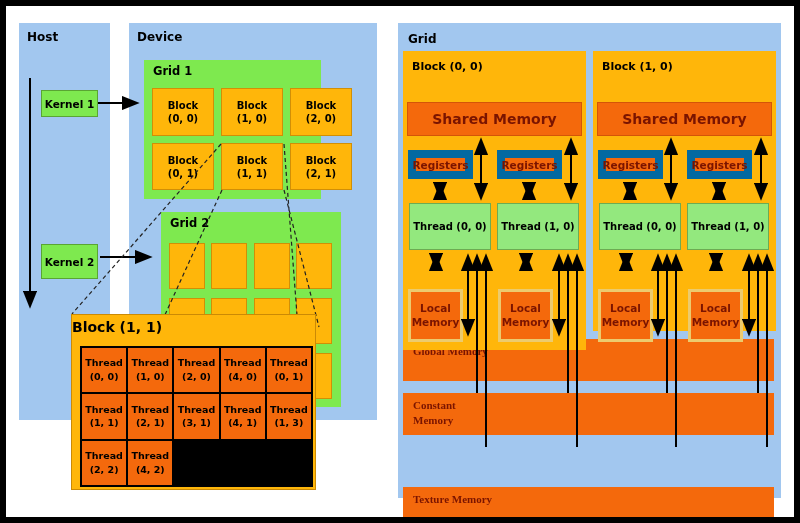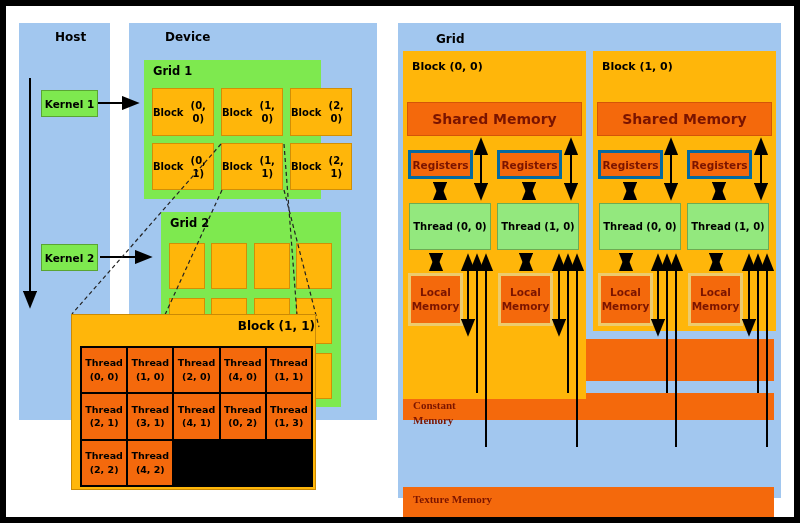--- a/index.html
+++ b/index.html
@@ -9,49 +9,49 @@
   html,body{margin:0;padding:0;background:#e8e8e8;}
   #canvas{
     position:relative;width:800px;height:523px;background:#ffffff;overflow:hidden;
     font-family:"DejaVu Sans","Liberation Sans",sans-serif;font-weight:bold;color:#000;
   }
   .abs{position:absolute;box-sizing:border-box;}
   #frame{position:absolute;inset:0;border:6px solid var(--frame);z-index:40;pointer-events:none;}
   #arrows{position:absolute;inset:0;z-index:5;}
   .panel{background:var(--panel-blue);z-index:1;}
   .gpanel{background:var(--grid-green);z-index:2;}
-  .plabel{position:absolute;top:7px;left:8px;font-size:12px;margin-left:28px;}
+  .plabel{position:absolute;top:7px;left:8px;font-size:12px;}
   .glabel{position:absolute;top:4px;left:9px;font-size:11.5px;}
   .goldbox{background:var(--gold);border:1px solid rgba(140,85,0,.4);z-index:3;}
-  .twoLine{display:flex;flex-direction:row;align-items:center;justify-content:center;
+  .twoLine{display:flex;flex-direction:column;align-items:center;justify-content:center;
            font-size:10px;line-height:1.3;text-align:center;}
   .kernel{background:var(--grid-green);border:1px solid rgba(60,110,30,.55);z-index:3;
           display:flex;align-items:center;justify-content:center;font-size:10.5px;}
   .rblock{background:var(--gold);z-index:2;}
   .rblock-label{position:absolute;top:9px;left:9px;font-size:11px;}
   .shared{background:var(--dark-orange);border:1px solid rgba(140,40,0,.3);
           display:flex;align-items:center;justify-content:center;
           font-size:14px;color:var(--maroon);}
-  .reg{background:var(--dark-orange);border:3px solid #0369a1;
+  .reg{background:var(--dark-orange);border:8px solid #0369a1;
        display:flex;align-items:center;justify-content:center;
        font-size:10.5px;color:var(--maroon);}
   .thread{background:var(--thread-green);border:1px solid rgba(70,110,40,.5);
           display:flex;align-items:center;justify-content:center;
           font-size:10px;white-space:nowrap;}
   .local{background:var(--dark-orange);border:3px solid #ECCB6E;
          display:flex;align-items:center;justify-content:center;text-align:center;
-         font-size:10.5px;line-height:1.25;color:var(--maroon);padding:2px 6px;}
+         font-size:10.5px;line-height:1.25;color:var(--maroon);padding:2px 6px;margin-top:16px;}
   .membar{background:var(--dark-orange);z-index:1;font-family:Liberation Serif, serif;}
   .membar-label{position:absolute;top:5px;left:10px;width:80px;
                 font-size:11px;line-height:1.35;color:var(--maroon);}
   .g2cells{display:grid;grid-template-columns:repeat(4,36px);
            grid-auto-rows:46px;column-gap:6.3px;row-gap:9px;}
   .g2cell{background:var(--gold);border:1px solid rgba(140,85,0,.4);}
   #overlay{background:var(--gold);border:1px solid rgba(140,85,0,.45);z-index:8;}
-  #overlay-title{position:absolute;top:4px;left:0;width:100%;text-align:right;font-size:12px;}
+  #overlay-title{position:absolute;top:4px;left:0;width:100%;text-align:left;font-size:14px;}
   #ttable{position:absolute;left:8px;top:31px;width:229px;height:137px;
           display:grid;grid-template-columns:repeat(5,1fr);grid-template-rows:repeat(3,1fr);
           gap:2px;background:#000;border:2px solid #000;}
   .tcell{background:var(--dark-orange);display:flex;align-items:center;justify-content:center;
          text-align:center;font-size:9.5px;line-height:1.45;padding:1px;}
 </style>
 </head>
 <body>
 
 <div id="canvas">
@@ -106,29 +106,29 @@
       <div class="g2cell"></div>
       <div class="g2cell"></div>
       <div class="g2cell"></div>
       <div class="g2cell"></div>
     </div>
   </div>
 
   <div class="abs kernel" style="left:41px;top:90px;width:57px;height:27px;text-align:center;">
     <span>Kernel 1</span>
   </div>
-  <div class="abs kernel" style="left:41px;top:244px;width:57px;height:27px;align-items:center;">
+  <div class="abs kernel" style="left:41px;top:244px;width:57px;height:35px;align-items:center;">
     <span>Kernel 2</span>
   </div>
 
   <div class="abs panel" style="left:398px;top:23px;width:383px;height:475px;">
     <div class="plabel" style="left:10px;top:9px;">Grid</div>
   </div>
 
-  <div class="abs rblock" style="left:403px;top:51px;width:183px;height:348px;padding-left:6px;">
+  <div class="abs rblock" style="left:403px;top:51px;width:183px;height:299px;padding-left:6px;">
     <div class="rblock-label">Block (0, 0)</div>
     <div class="abs shared" style="left:4px;top:51px;width:175px;height:34px;">
       <span>Shared Memory</span>
     </div>
     <div class="abs reg" style="left:5px;top:99px;width:65px;height:29px;">
       <span>Registers</span>
     </div>
     <div class="abs reg" style="left:94px;top:99px;width:65px;height:29px;">
       <span>Registers</span>
     </div>
@@ -167,21 +167,21 @@
       <span>Local Memory</span>
     </div>
     <div class="abs local" style="left:95px;top:222px;width:55px;height:53px;">
       <span>Local Memory</span>
     </div>
   </div>
 
   <div class="abs membar" style="left:403px;top:339px;width:371px;height:42px;">
     <div class="membar-label">Global Memory</div>
   </div>
-  <div class="abs membar" style="left:403px;top:393px;width:371px;height:27px;">
+  <div class="abs membar" style="left:403px;top:393px;width:371px;height:42px;">
     <div class="membar-label">Constant Memory</div>
   </div>
   <div class="abs membar" style="left:403px;top:447px;width:371px;height:40px;margin-top:40px;">
     <div class="membar-label">Texture Memory</div>
   </div>
 
   <svg id="arrows" width="800" height="523" viewBox="0 0 800 523">
     <defs>
       <marker id="ah" viewBox="0 0 10 8" markerWidth="9" markerHeight="7.2" refX="8.5" refY="4" orient="auto">
         <path d="M0,0 L10,4 L0,8 Z" fill="#000"></path>
@@ -235,25 +235,25 @@
     </g>
   </svg>
 
   <div class="abs" id="overlay" style="left:71px;top:314px;width:245px;height:176px;">
     <div id="overlay-title">Block (1, 1)</div>
     <div id="ttable">
       <div class="tcell">Thread (0, 0)</div>
       <div class="tcell">Thread (1, 0)</div>
       <div class="tcell">Thread (2, 0)</div>
       <div class="tcell">Thread (4, 0)</div>
+      <div class="tcell">Thread (0, 1)</div>
       <div class="tcell">Thread (1, 1)</div>
       <div class="tcell">Thread (2, 1)</div>
       <div class="tcell">Thread (3, 1)</div>
       <div class="tcell">Thread (4, 1)</div>
-      <div class="tcell">Thread (0, 2)</div>
       <div class="tcell">Thread (1, 3)</div>
       <div class="tcell">Thread (2, 2)</div>
       <div class="tcell">Thread (4, 2)</div>
     </div>
   </div>
 
   <div id="frame"></div>
 </div>
 
 </body></html>

